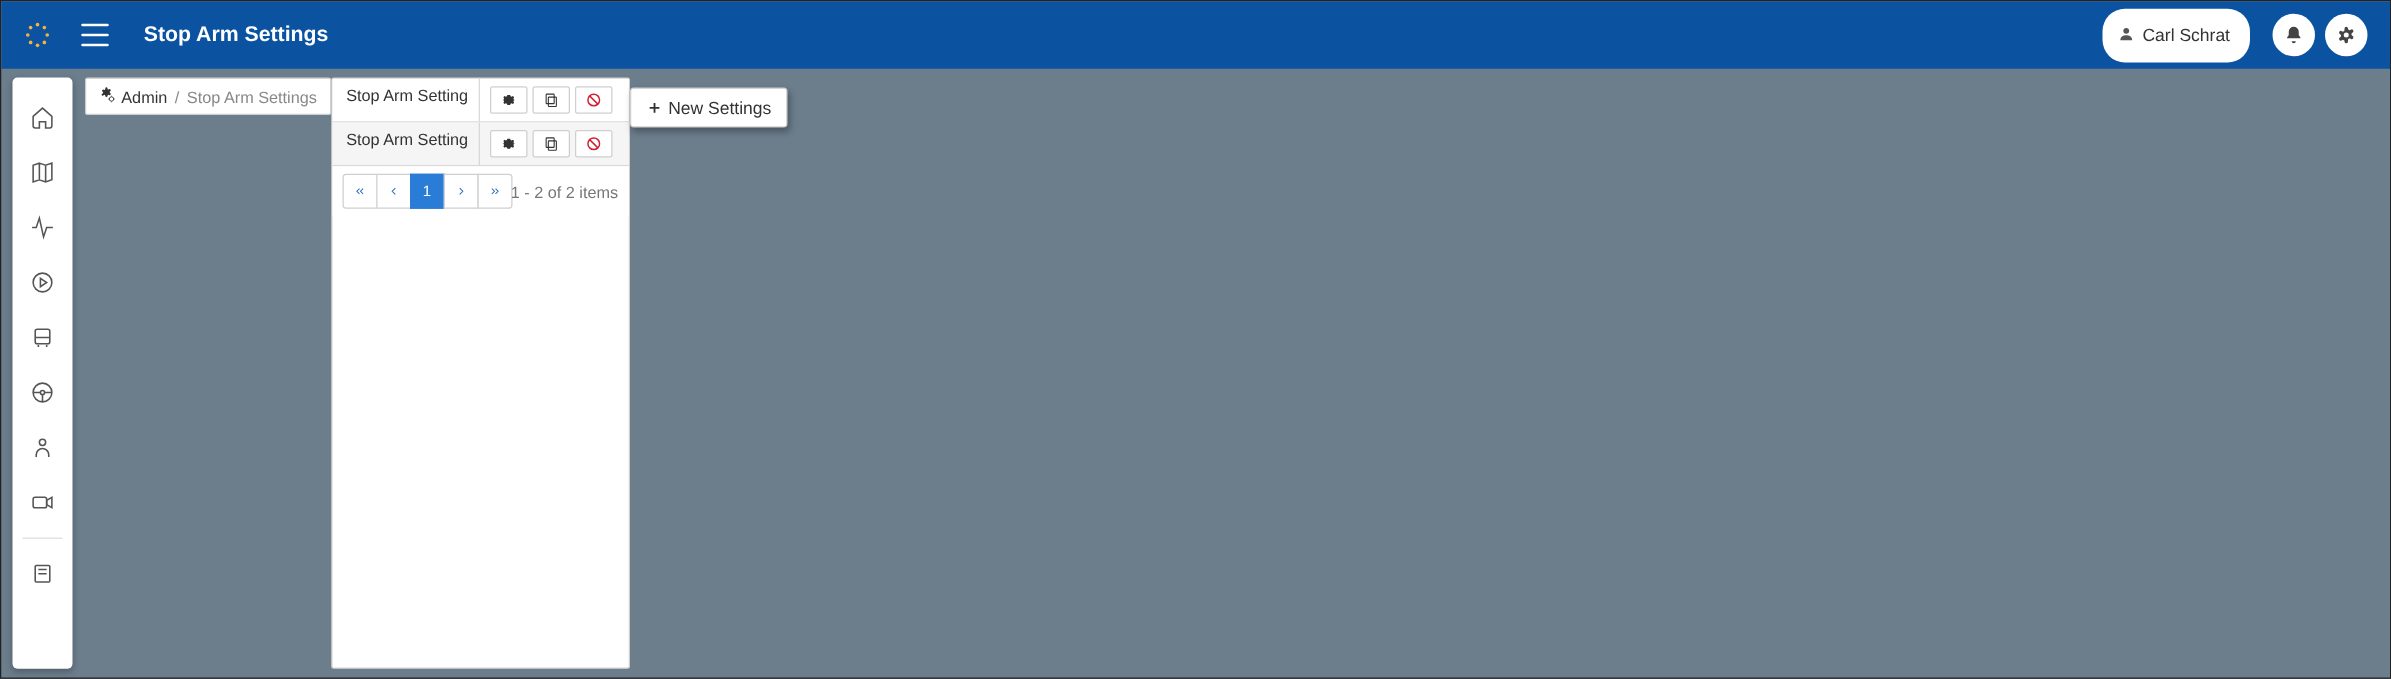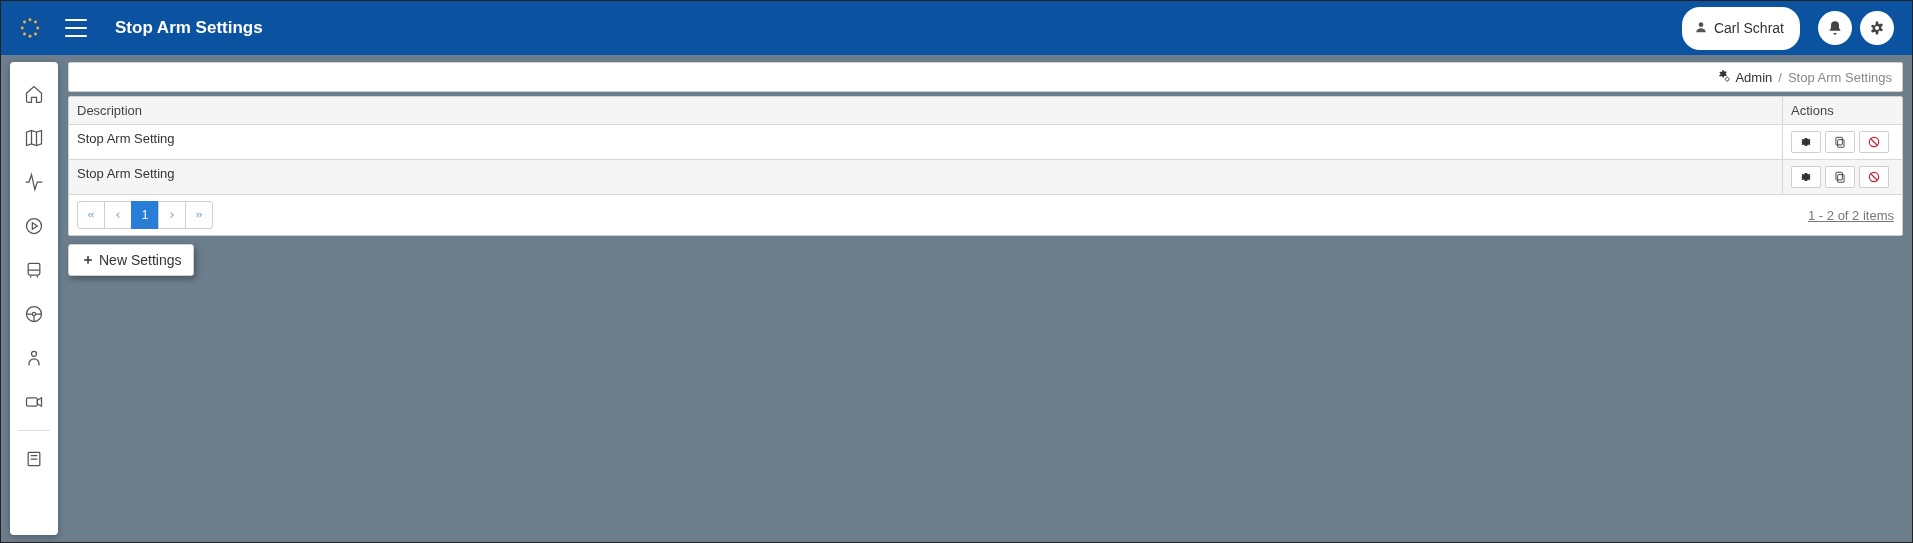--- a/index.html
+++ b/index.html
@@ -84,21 +84,21 @@
   }
   .side-item svg { width:20px; height:20px; stroke:#555; fill:none; stroke-width:1.5; }
   .side-sep {
     width:32px; height:1px; background:#ddd; margin:6px 0;
   }
 
   
   .main {
     flex:1;
     margin: 8px 10px 8px 10px;
-    display:flex; flex-direction:column;
+    display:flex; flex-direction:row;text-align:right;
   }
 
   .crumbbar {
     background:#fff;
     border:1px solid #cfcfcf;
     border-radius:2px;
     height:30px;
     display:flex; align-items:center; justify-content:flex-end;
     padding: 0 10px;
     font-size:13px;
@@ -164,21 +164,21 @@
     margin-right:-1px;
     display:flex; align-items:center; justify-content:center;
     background:#fff;
     color:#2a6fbf;
     cursor:pointer;
     font-size:12px;
   }
   .pg-btn.active { background:#2a7dd6; color:#fff; border-color:#2a7dd6; }
   .pg-btn:first-child { border-top-left-radius:3px; border-bottom-left-radius:3px; }
   .pg-btn:last-child { border-top-right-radius:3px; border-bottom-right-radius:3px; }
-  .items-info { margin-left:auto; color:#777; font-size:13px;text-decoration:underline; }
+  .items-info { margin-left:auto; color:#777; font-size:13px; }
 
   
   .new-setting-wrap { margin-top:8px; }
   .new-btn {
     display:inline-flex; align-items:center;
     background:#fff; border:1px solid #cfcfcf;
     padding:6px 12px; border-radius:3px;
     font-size:14px; color:#333;
     box-shadow: 2px 3px 6px rgba(0,0,0,0.3);
     cursor:pointer;
@@ -299,24 +299,20 @@
             <circle cx="17.5" cy="17.5" r="3" fill="none" stroke="#333" stroke-width="1.2"></circle>
             <path d="M17.5 13v1M17.5 21v1M13 17.5h1M21 17.5h1" stroke="#333" stroke-width="1.2"></path>
           </svg>
       </span>
       <a>Admin</a>
       <span class="sep">/</span>
       <span class="current">Stop Arm Settings</span>
     </div>
 
     <div class="grid">
-      <div class="grid-head">
-        <div class="col-desc">Description</div>
-        <div class="col-act">Actions</div>
-      </div>
 
       <div class="grid-row">
         <div class="col-desc">Stop Arm Setting</div>
         <div class="col-act">
           <div class="act-btns">
             <div class="act-btn gear">
                 <svg viewBox="0 0 24 24">
                   <path d="M12 8a4 4 0 1 0 0 8 4 4 0 0 0 0-8zm9 4l-2-.5a7 7 0 0 0-.6-1.4l1-1.8-1.7-1.7-1.8 1a7 7 0 0 0-1.4-.6L14 5h-4l-.5 2a7 7 0 0 0-1.4.6l-1.8-1L4.6 8.3l1 1.8A7 7 0 0 0 5 11.5L3 12l0 0 2 .5a7 7 0 0 0 .6 1.4l-1 1.8 1.7 1.7 1.8-1a7 7 0 0 0 1.4.6L10 19h4l.5-2a7 7 0 0 0 1.4-.6l1.8 1 1.7-1.7-1-1.8a7 7 0 0 0 .6-1.4L21 12z"></path>
                 </svg>
               </div>

